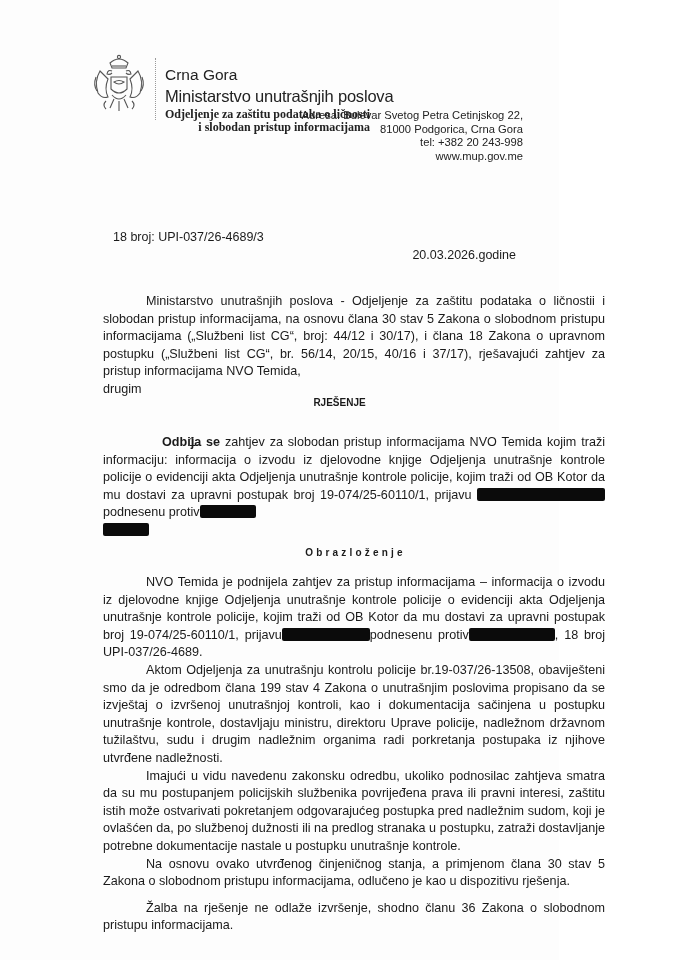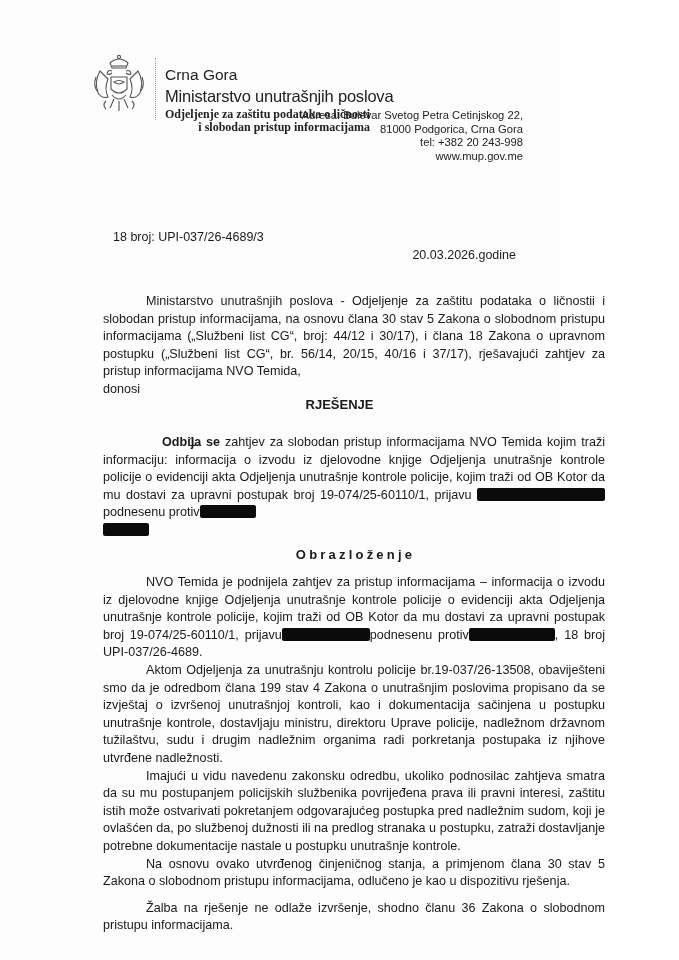--- a/index.html
+++ b/index.html
@@ -19,21 +19,21 @@
              font-size: 11.2px; line-height: 13.6px; color: #222; }
 
   
   .ref { position: absolute; left: 113px; top: 230px; font-size: 12.5px; }
   .date { position: absolute; right: 43px; top: 248px; font-size: 12.5px; }
 
   
   .body-text { position: absolute; left: 103px; width: 502px; font-size: 12.6px;
                line-height: 17.6px; text-align: justify; }
   .indent { text-indent: 43px; }
-  .heading { position: absolute; left: 0; width: 679px; text-align: center; font-weight: bold; font-size: 13px; }
+  .heading { position: absolute; left: 0; width: 679px; text-align: center; font-weight: bold; font-size: 10px; }
   .spaced { letter-spacing: 3.2px; padding-left: 16px; }
 
   .redact { display: inline-block; background: #0b0b0b; height: 13px; vertical-align: -2px; border-radius: 2px; }
   b { font-weight: bold; margin-top: 36px; }
   .u { }
   .num { display: inline-block; width: 16px; }
 </style>
 </head>
 <body>
 
@@ -78,21 +78,21 @@
     <div>81000 Podgorica, Crna Gora</div>
     <div>tel: +382 20 243-998</div>
     <div>www.mup.gov.me</div>
   </div>
 
   <div class="ref">18 broj: UPI-037/26-4689/3</div>
   <div class="date">20.03.2026.godine</div>
 
   <div class="body-text" style="top:293px;">
     <div class="indent">Ministarstvo unutrašnjih poslova - Odjeljenje za zaštitu podataka o ličnostii i slobodan pristup informacijama, na osnovu člana 30 stav 5 Zakona o slobodnom pristupu informacijama („Službeni list CG“, broj: 44/12 i 30/17), i člana 18 Zakona o upravnom postupku („Službeni list CG“, br. 56/14, 20/15, 40/16 i 37/17), rješavajući zahtjev za pristup informacijama NVO Temida,</div>
-    <div>donosi</div>
+    <div>drugim</div>
   </div>
 
   <div class="heading" style="top:397px;">RJEŠENJE</div>
 
   <div class="body-text" style="top:434px;">
     <div class="indent"><span class="num">1.</span><b>Odbija se</b><span> zahtjev za slobodan pristup informacijama NVO Temida kojim traži informaciju: informacija o izvodu iz djelovodne knjige Odjeljenja unutrašnje kontrole policije o evidenciji akta Odjeljenja unutrašnje kontrole policije, kojim traži od OB Kotor da mu dostavi za </span><span class="u">upravni postupak broj 19-074/25-60110/1, prijavu</span> <span class="redact" style="width:128px;"></span><span> podnesenu protiv</span><span class="redact" style="width:56px;"></span><br><span class="redact" style="width:46px;"></span></div>
   </div>
 
   <div class="heading spaced" style="top:547px;">Obrazloženje</div>
 

